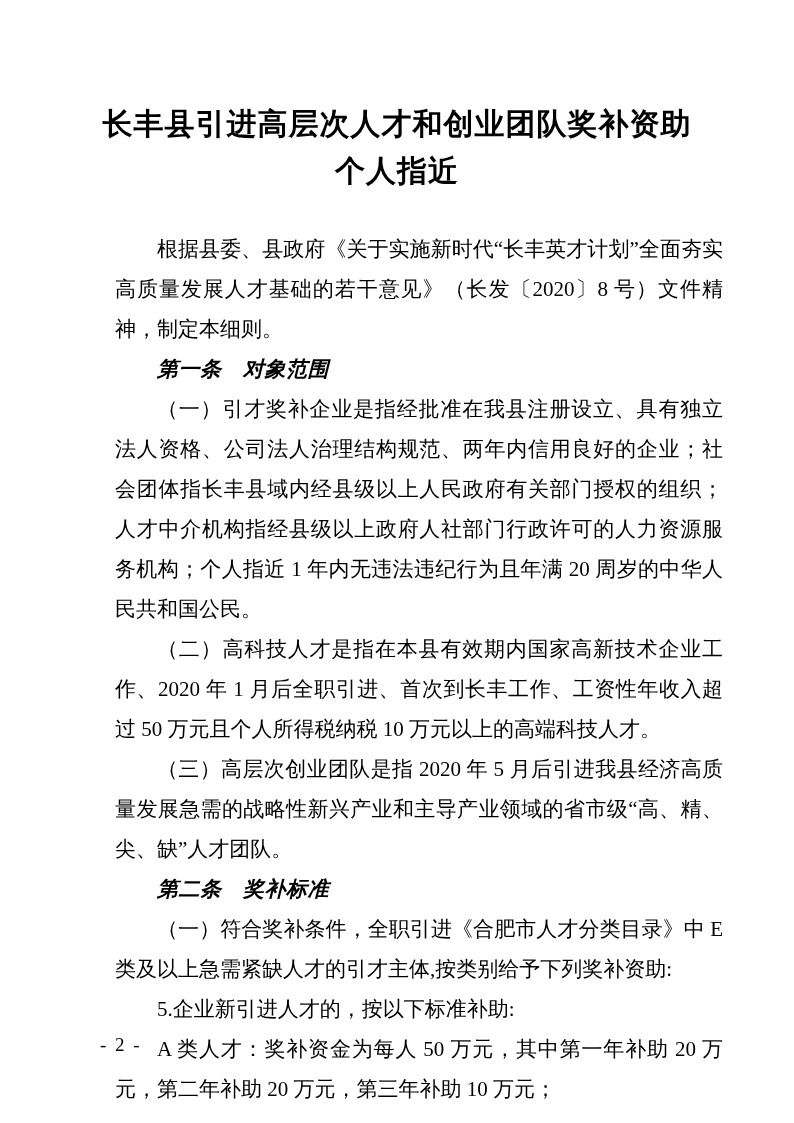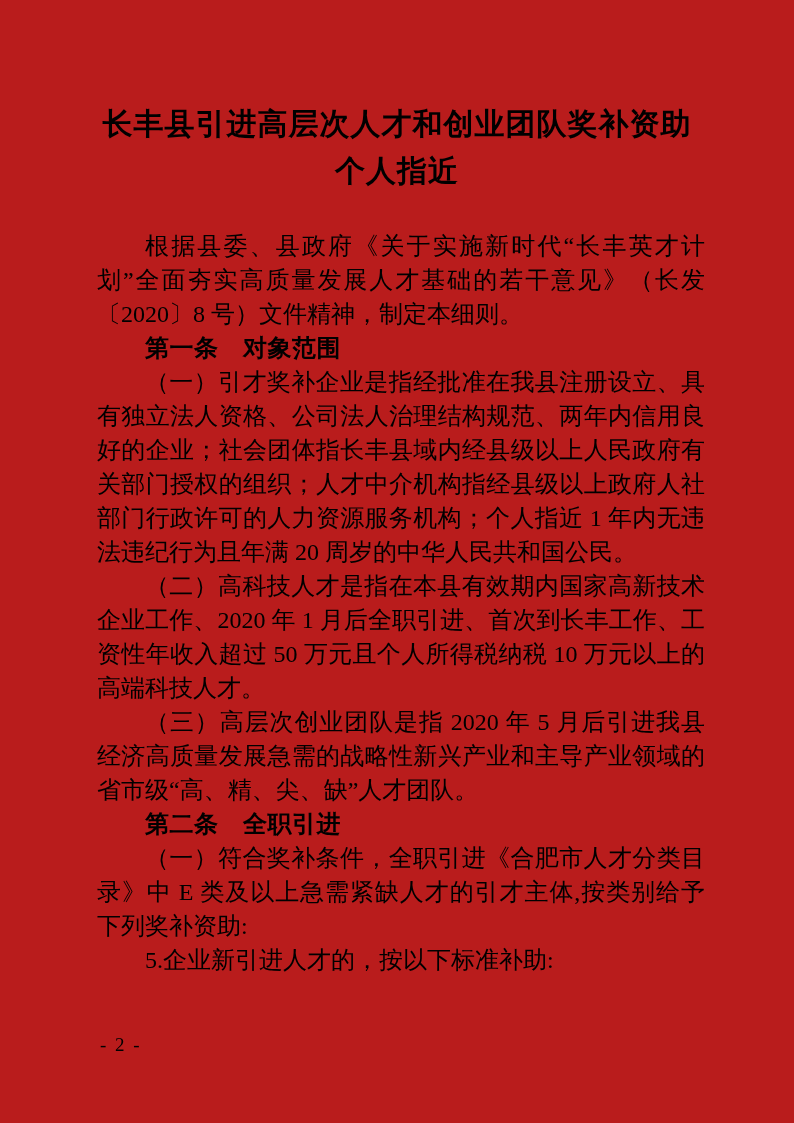--- a/index.html
+++ b/index.html
@@ -5,21 +5,21 @@
   html, body {
     margin: 0;
     padding: 0;
     background: #e8e8e8;
   }
   .page {
     position: relative;
     width: 794px;
     height: 1123px;
     margin: 0 auto;
-    background: #b91c1c;
+    background: #ffffff;
     overflow: hidden;
     color: #000000;
     font-family: "Liberation Serif", "DejaVu Serif", serif;
   }
   .doc-title {
     position: absolute;
     left: 47px;
     top: 100px;
     width: 700px;
     margin: 0;
@@ -28,37 +28,38 @@
     line-height: 47px;
     font-weight: bold;
     letter-spacing: 1px;
     font-family: "DejaVu Serif", "Liberation Serif", serif;
   }
   .doc-title .title-line {
     display: block;
   }
   .doc-body {
     position: absolute;
-    left: 97px;
+    left: 115px;
     top: 229px;
     width: 608px;
-    font-size: 24px;
-    line-height: 34px;
+    font-size: 21px;
+    line-height: 40px;
     text-align: justify;
     text-justify: inter-ideograph;
   }
   .para {
     margin: 0;
     padding: 0;
     text-indent: 2em;
   }
   .para.heading {
     font-weight: bold;
     font-family: "DejaVu Sans", "Liberation Sans", sans-serif;
     letter-spacing: 0.5px;
+    font-style: italic;
   }
   .page-footer {
     position: absolute;
     left: 100px;
     top: 1034px;
     font-size: 19px;
     letter-spacing: 2px;
     font-family: "Liberation Serif", "DejaVu Serif", serif;
   }
 </style>
@@ -71,20 +72,21 @@
     <span class="title-line">长丰县引进高层次人才和创业团队奖补资助</span>
     <span class="title-line">个人指近</span>
   </h1>
 
   <div class="doc-body">
     <p class="para">根据县委、县政府《关于实施新时代“长丰英才计划”全面夯实高质量发展人才基础的若干意见》（长发〔2020〕8 号）文件精神，制定本细则。</p>
     <p class="para heading">第一条　对象范围</p>
     <p class="para">（一）引才奖补企业是指经批准在我县注册设立、具有独立法人资格、公司法人治理结构规范、两年内信用良好的企业；社会团体指长丰县域内经县级以上人民政府有关部门授权的组织；人才中介机构指经县级以上政府人社部门行政许可的人力资源服务机构；个人指近 1 年内无违法违纪行为且年满 20 周岁的中华人民共和国公民。</p>
     <p class="para">（二）高科技人才是指在本县有效期内国家高新技术企业工作、2020 年 1 月后全职引进、首次到长丰工作、工资性年收入超过 50 万元且个人所得税纳税 10 万元以上的高端科技人才。</p>
     <p class="para">（三）高层次创业团队是指 2020 年 5 月后引进我县经济高质量发展急需的战略性新兴产业和主导产业领域的省市级“高、精、尖、缺”人才团队。</p>
-    <p class="para heading">第二条　全职引进</p>
+    <p class="para heading">第二条　奖补标准</p>
     <p class="para">（一）符合奖补条件，全职引进《合肥市人才分类目录》中 E 类及以上急需紧缺人才的引才主体,按类别给予下列奖补资助:</p>
     <p class="para">5.企业新引进人才的，按以下标准补助:</p>
+    <p class="para">A 类人才：奖补资金为每人 50 万元，其中第一年补助 20 万元，第二年补助 20 万元，第三年补助 10 万元；</p>
   </div>
 
   <div class="page-footer">- 2 -</div>
 
 </div>
 
 </body></html>

